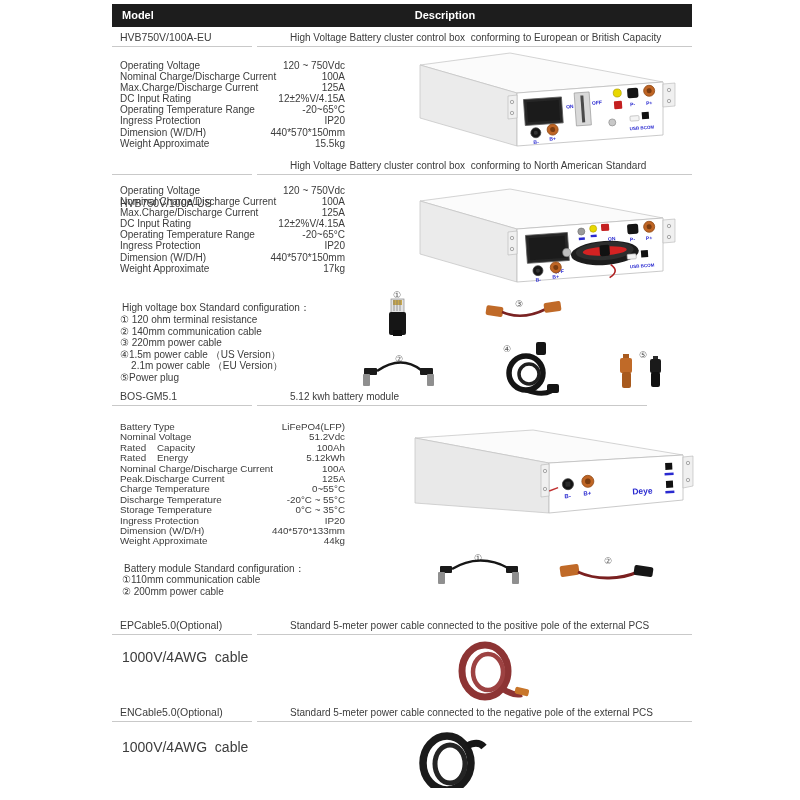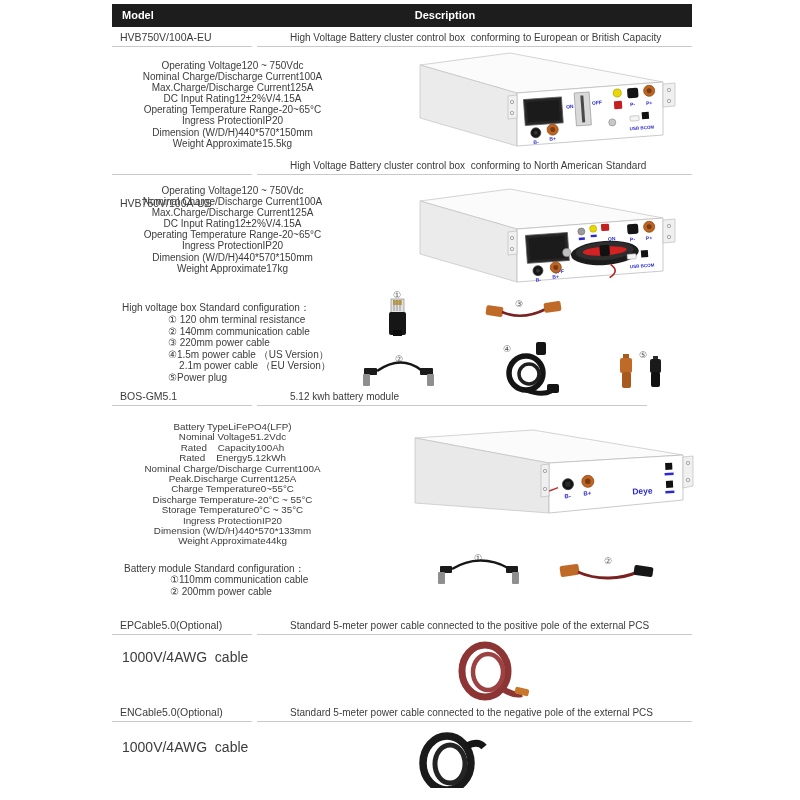--- a/index.html
+++ b/index.html
@@ -6,26 +6,26 @@
   .page{position:relative;width:800px;height:788px;background:#ffffff;overflow:hidden;
         font-family:"Liberation Sans",sans-serif;color:#3c3c3c;}
   .thead{position:absolute;left:112px;top:4px;width:580px;height:23px;background:#1d1d1d;}
   .th-model{position:absolute;left:10px;top:5px;color:#fff;font-size:11px;font-weight:bold;}
   .th-desc{position:absolute;left:233px;top:5px;width:200px;text-align:center;color:#fff;font-size:11px;font-weight:bold;}
   .model-text{position:absolute;font-size:10.5px;color:#3c3c3c;white-space:pre;}
   .desc-text{position:absolute;font-size:10px;color:#3c3c3c;white-space:pre;}
   .hline{position:absolute;height:1px;background:#c9c9c9;}
   .spec-list{position:absolute;width:225px;font-size:10px;line-height:11.1px;}
   .spec-list.tight{font-size:9.8px;line-height:10.4px;}
-  .spec-row{display:flex;justify-content:center;}
+  .spec-row{display:flex;justify-content:space-between;}
   .spec-label{white-space:pre;}
   .spec-value{white-space:pre;text-align:right;}
   .cfg-title{position:absolute;font-size:10px;white-space:pre;}
   .cfg-list{position:absolute;font-size:10px;line-height:11.5px;}
-  .cfg-item{white-space:pre;margin-left:48px;}
+  .cfg-item{white-space:pre;}
   .cable-label{position:absolute;font-size:14px;white-space:pre;}
   .footer-bar{position:absolute;left:112px;top:791px;width:580px;height:9px;background:#1d1d1d;}
   svg{position:absolute;overflow:visible;}
   svg text{font-family:"Liberation Sans",sans-serif;}
   .blue-lbl{fill:#2a2ad0;font-weight:bold;}
   .marker{fill:#555;font-size:9px;}
 </style>
 </head>
 <body>
 

